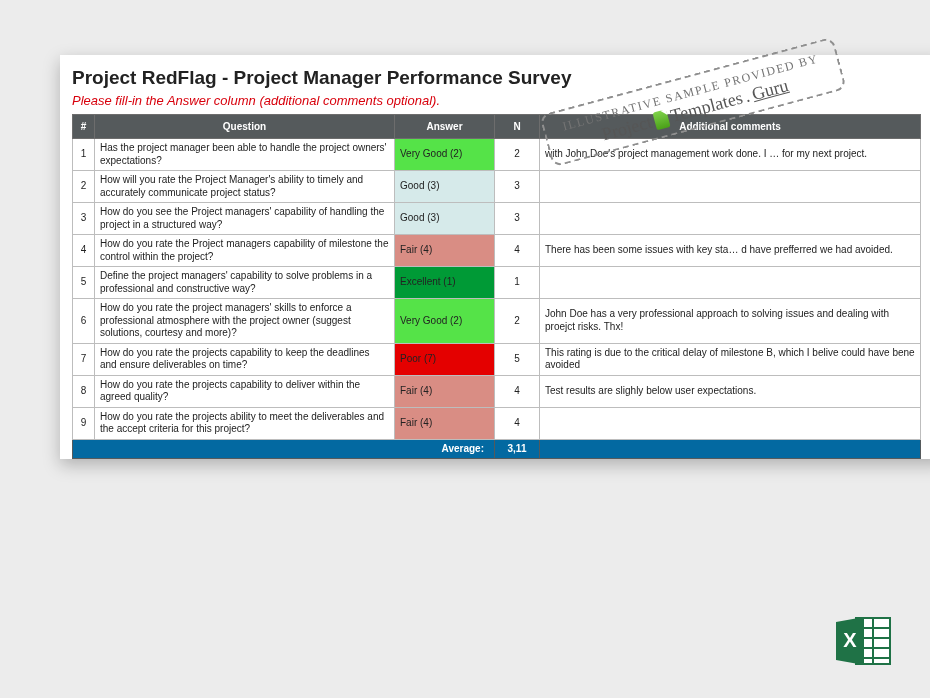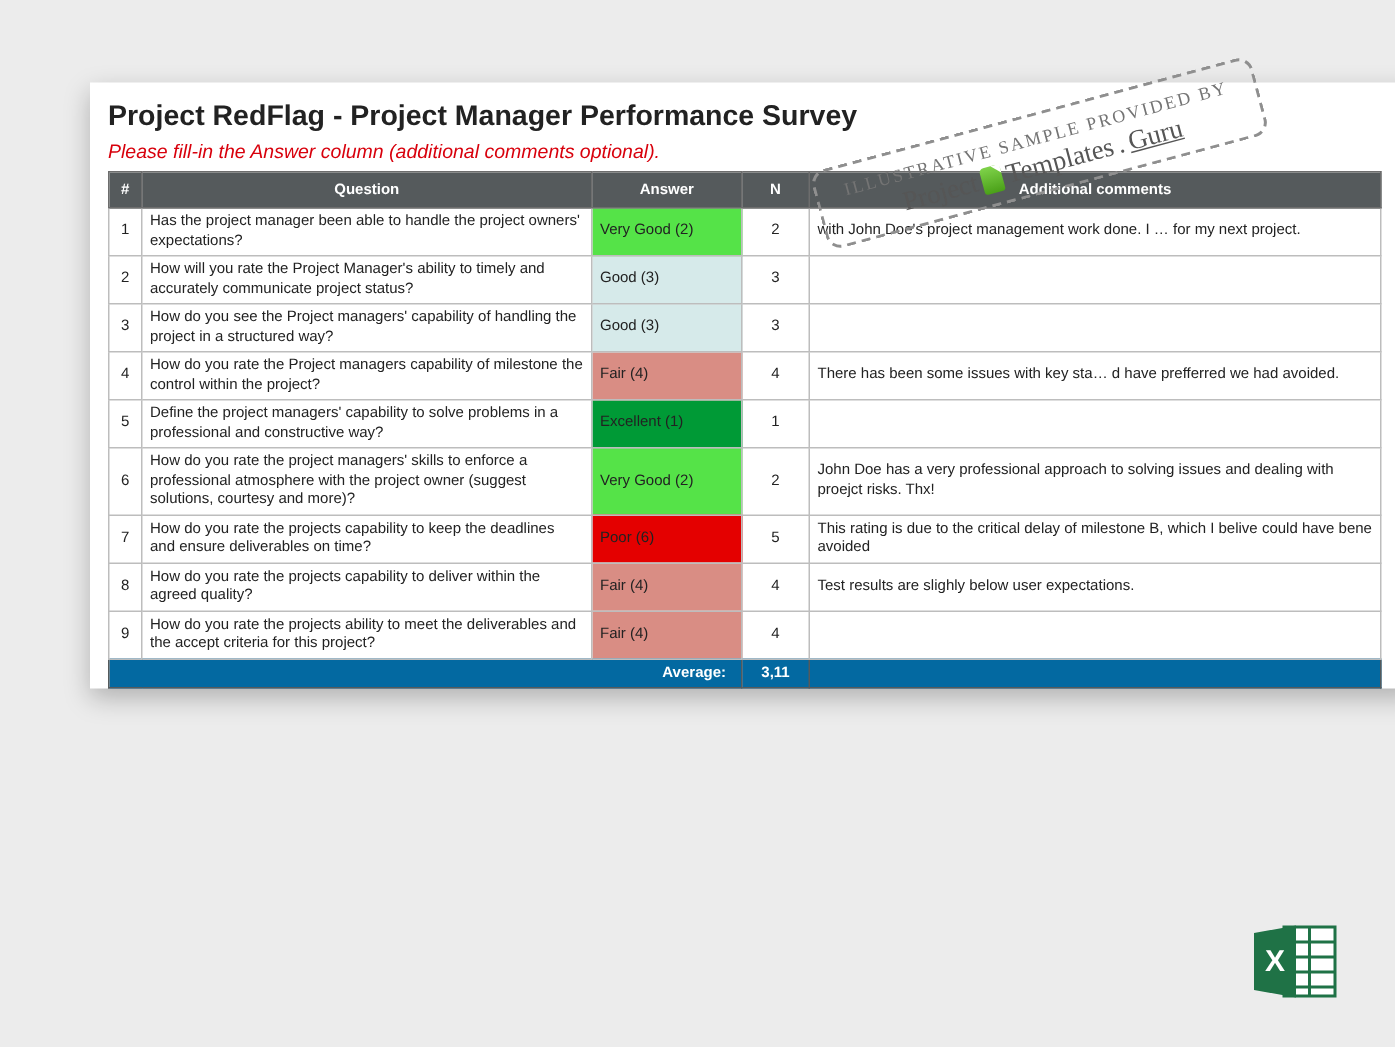--- a/index.html
+++ b/index.html
@@ -194,21 +194,21 @@
         <tr>
           <td class="num">6</td>
           <td>How do you rate the project managers' skills to enforce a professional atmosphere with the project owner (suggest solutions, courtesy and more)?</td>
           <td class="ans ans-verygood">Very Good (2)</td>
           <td class="nscore">2</td>
           <td class="cmt">John Doe has a very professional approach to solving issues and dealing with proejct risks. Thx!</td>
         </tr>
         <tr>
           <td class="num">7</td>
           <td>How do you rate the projects capability to keep the deadlines and ensure deliverables on time?</td>
-          <td class="ans ans-poor">Poor (6)</td>
+          <td class="ans ans-poor">Poor (7)</td>
           <td class="nscore">5</td>
           <td class="cmt">This rating is due to the critical delay of milestone B, which I belive could have bene avoided</td>
         </tr>
         <tr>
           <td class="num">8</td>
           <td>How do you rate the projects capability to deliver within the agreed quality?</td>
           <td class="ans ans-fair">Fair (4)</td>
           <td class="nscore">4</td>
           <td class="cmt">Test results are slighly below user expectations.</td>
         </tr>

